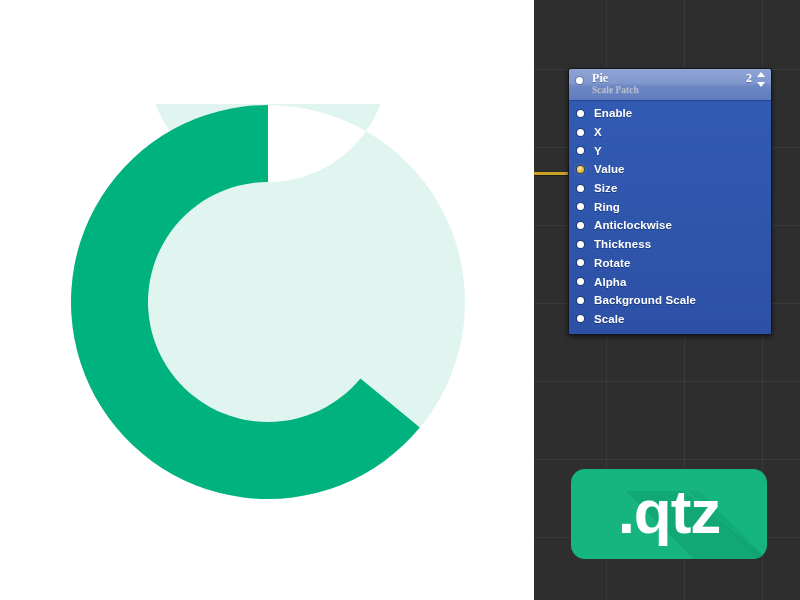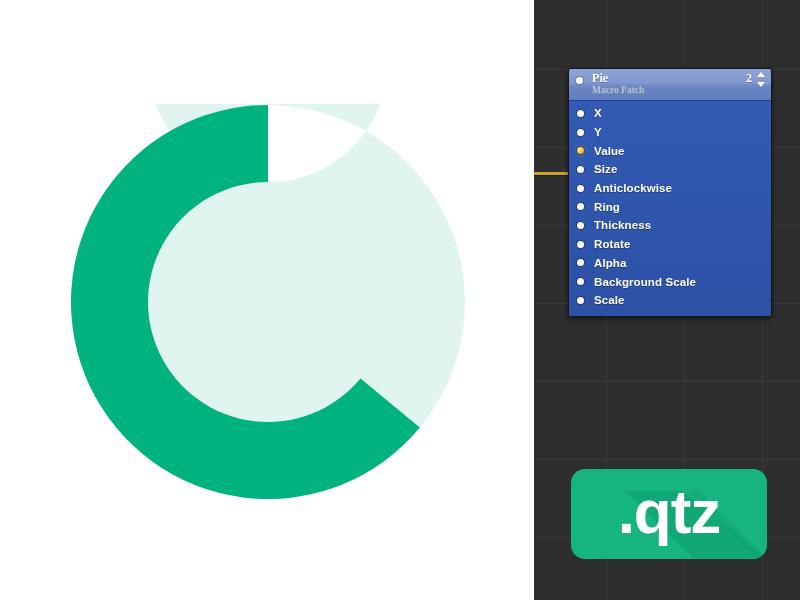--- a/index.html
+++ b/index.html
@@ -239,52 +239,56 @@
   <div id="editor-panel">
     <div id="grid-overlay"></div>
 
     <div id="wire"></div>
 
     <div id="patch-node">
 
       <div id="patch-header">
         <span class="hdr-dot"></span>
         <span id="patch-title">Pie</span>
-        <span id="patch-subtitle">Macro Patch</span>
+        <span id="patch-subtitle">Scale Patch</span>
         <span id="patch-count">2</span>
         <span id="patch-stepper">
           <span class="ar up"></span>
           <span class="ar dn"></span>
         </span>
       </div>
 
       <div id="port-list">
           <div class="port-row">
             <span class="port-dot"></span>
+            <span class="port-label">Enable</span>
+          </div>
+          <div class="port-row">
+            <span class="port-dot"></span>
             <span class="port-label">X</span>
           </div>
           <div class="port-row">
             <span class="port-dot"></span>
             <span class="port-label">Y</span>
           </div>
           <div class="port-row connected">
             <span class="port-dot"></span>
             <span class="port-label">Value</span>
           </div>
           <div class="port-row">
             <span class="port-dot"></span>
             <span class="port-label">Size</span>
           </div>
           <div class="port-row">
             <span class="port-dot"></span>
+            <span class="port-label">Ring</span>
+          </div>
+          <div class="port-row">
+            <span class="port-dot"></span>
             <span class="port-label">Anticlockwise</span>
-          </div>
-          <div class="port-row">
-            <span class="port-dot"></span>
-            <span class="port-label">Ring</span>
           </div>
           <div class="port-row">
             <span class="port-dot"></span>
             <span class="port-label">Thickness</span>
           </div>
           <div class="port-row">
             <span class="port-dot"></span>
             <span class="port-label">Rotate</span>
           </div>
           <div class="port-row">

